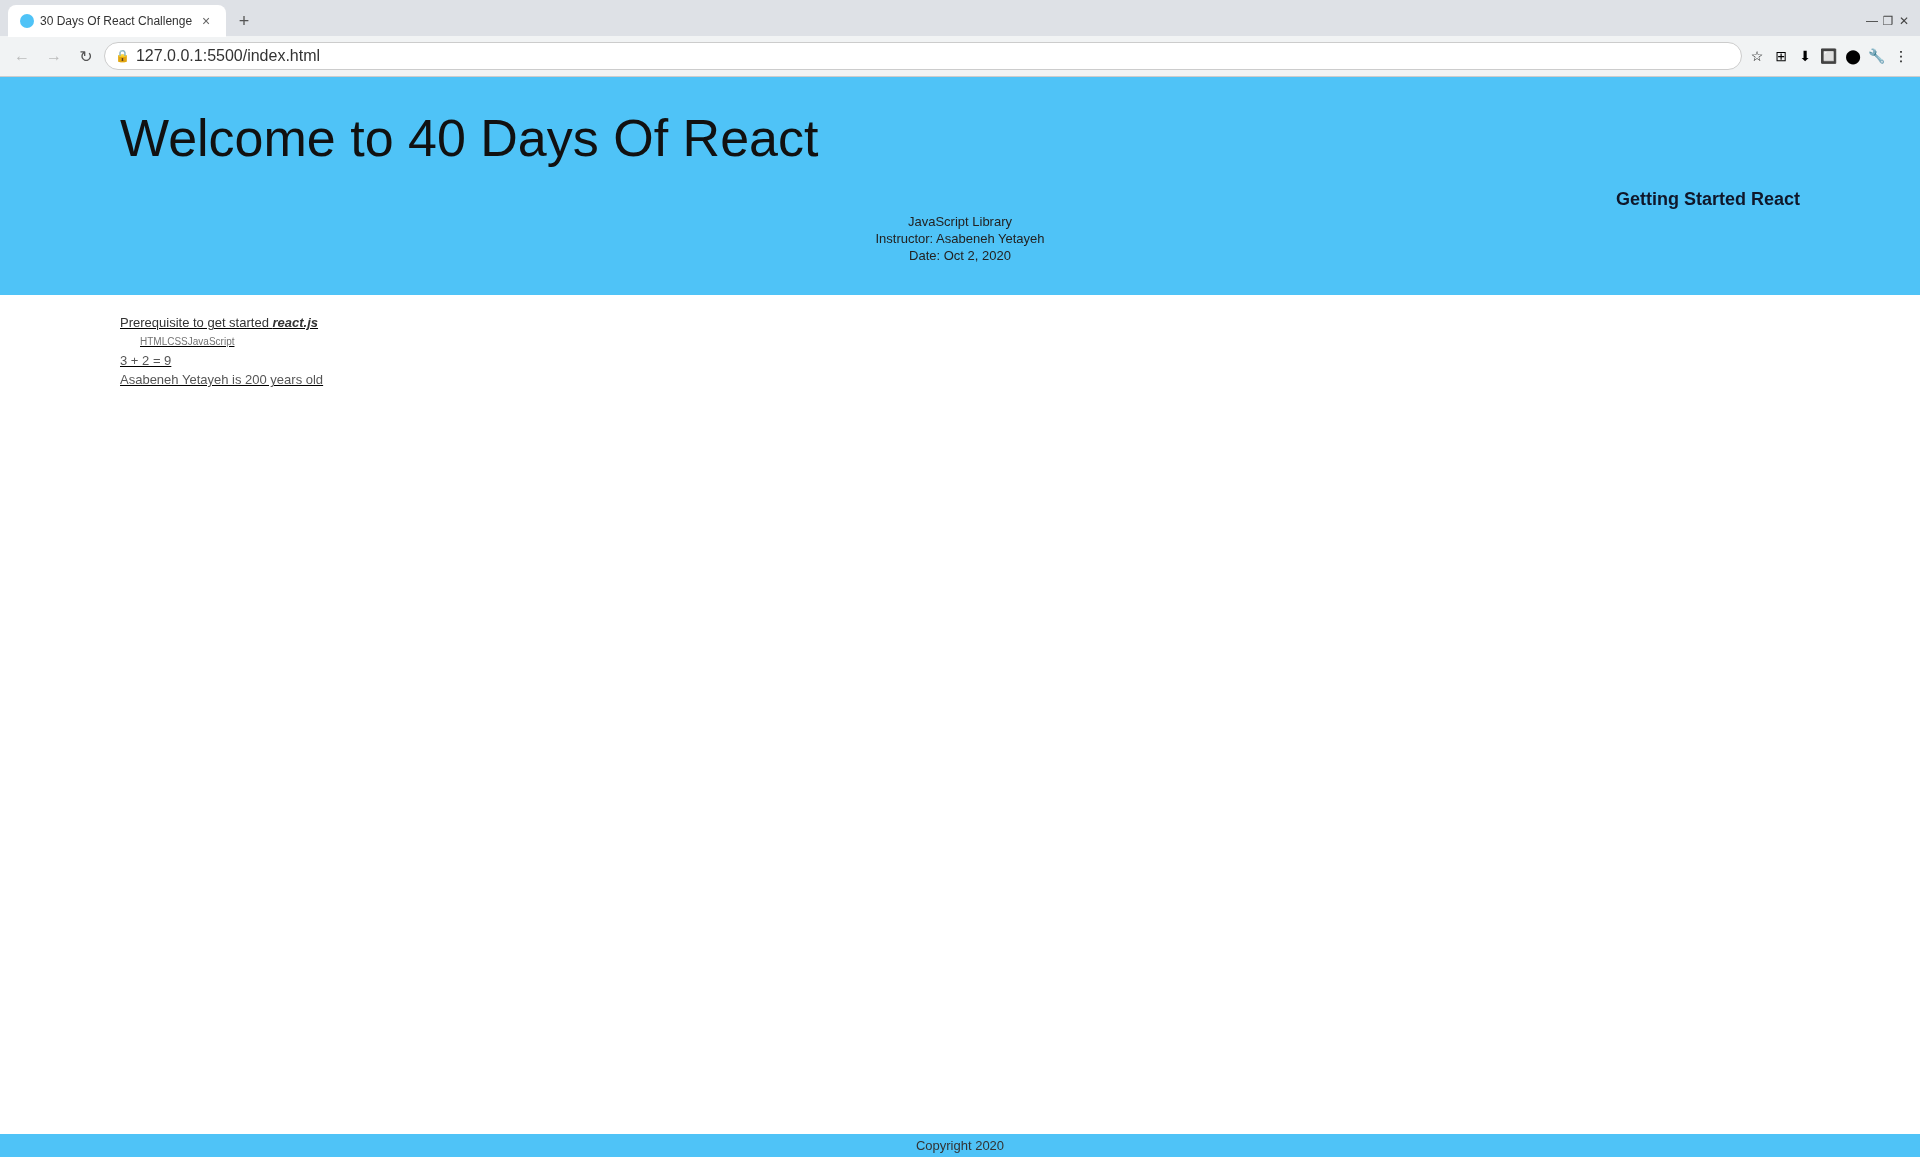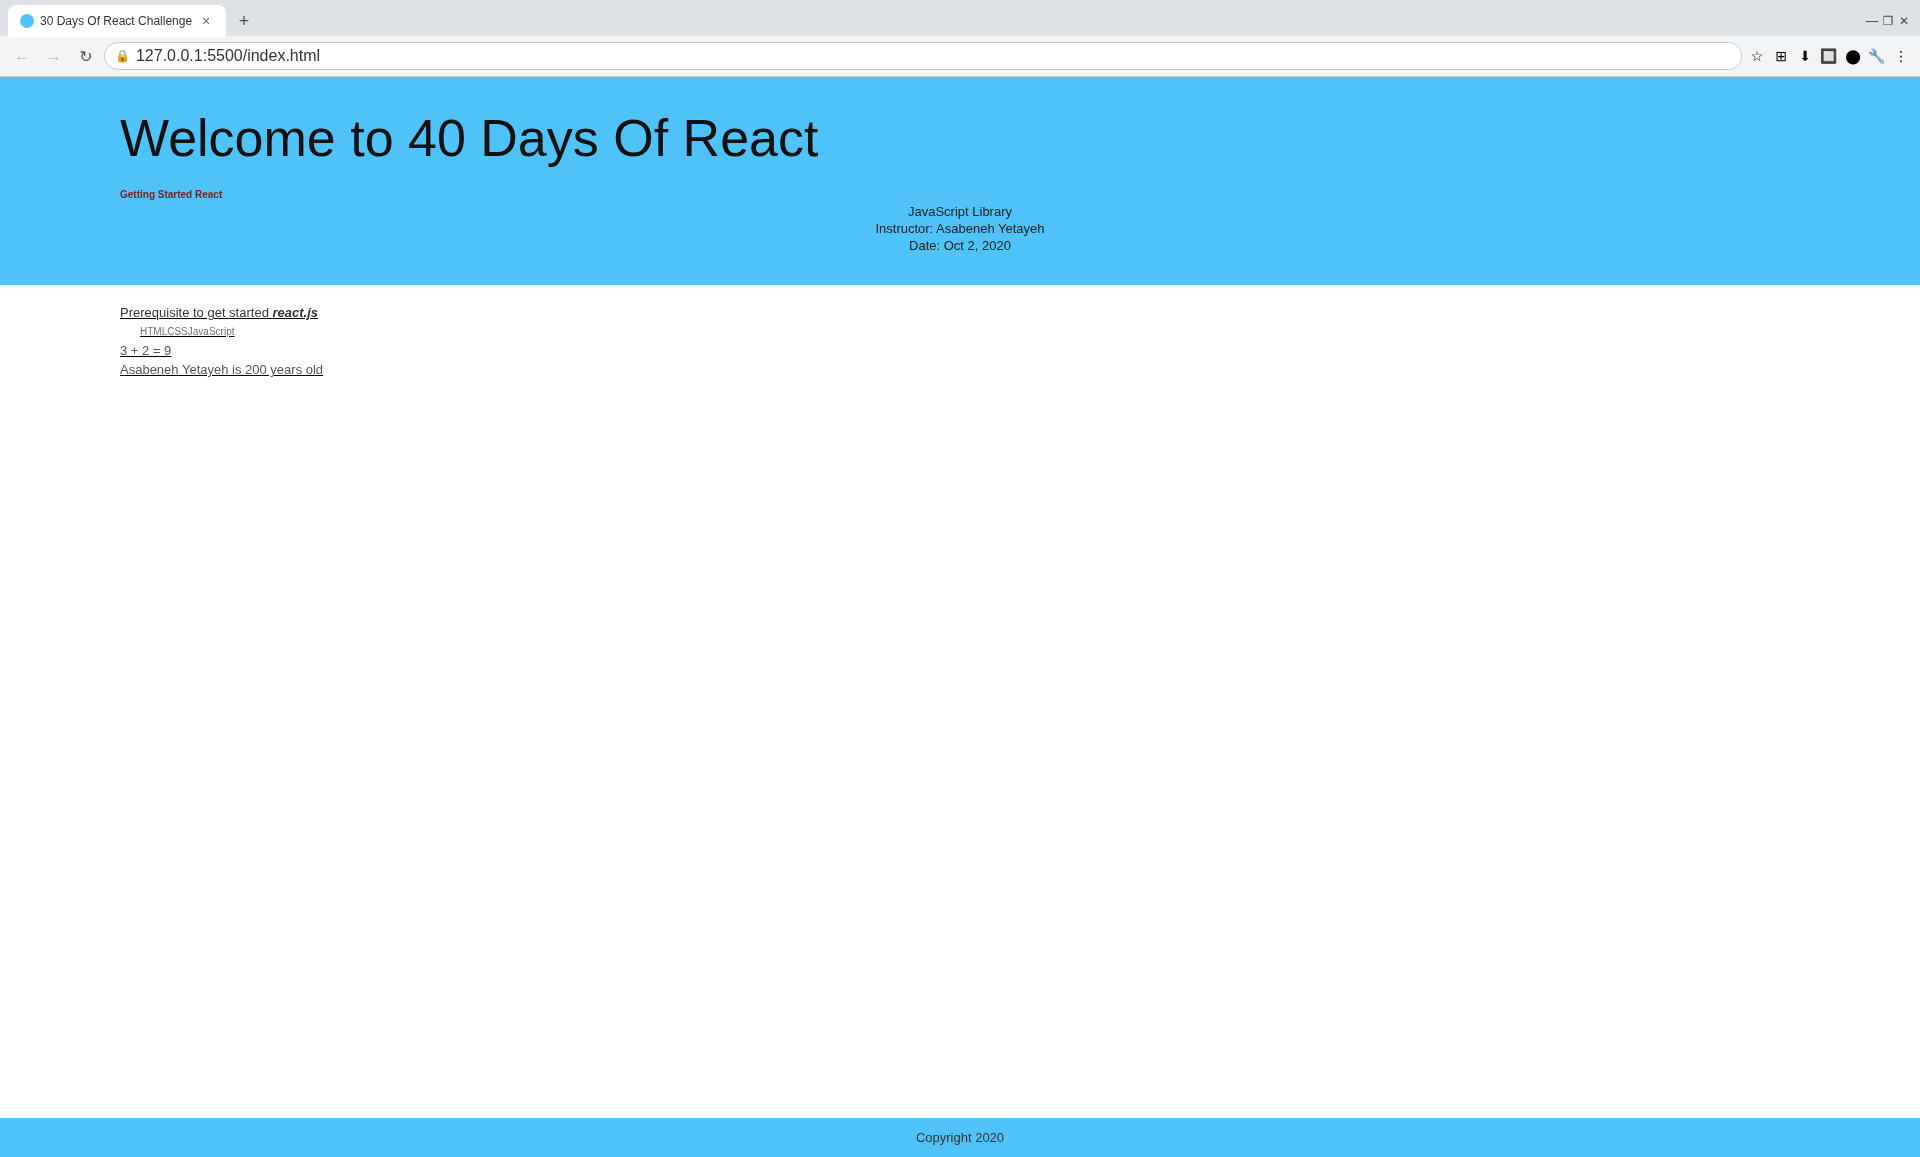--- a/index.html
+++ b/index.html
@@ -164,24 +164,25 @@
     .page-header h1 {
       font-family: Arial, sans-serif;
       font-size: 52px;
       font-weight: 300;
       color: #111;
       margin-bottom: 20px;
       line-height: 1.2;
     }
 
     .page-header .subtitle {
-      font-size: 10px;
-      color: #7f1d1d;
+      font-size: 18px;
+      color: #0f172a;
       margin-bottom: 4px;
       font-weight: 600;
+      text-align: right;
     }
 
     .page-header .detail {
       font-size: 13px;
       color: #222;
       margin-bottom: 2px;
       text-align: center;
     }
 
     .page-content {
@@ -216,21 +217,21 @@
     }
 
     .age-line {
       font-size: 13px;
       color: #555;
     }
 
     .page-footer {
       background: #4fc3f7;
       text-align: center;
-      padding: 12px;
+      padding: 4px;
       font-size: 13px;
       color: #333;
     }
 
     .win-btn {
       width: 16px;
       height: 16px;
       display: flex;
       align-items: center;
       justify-content: center;

